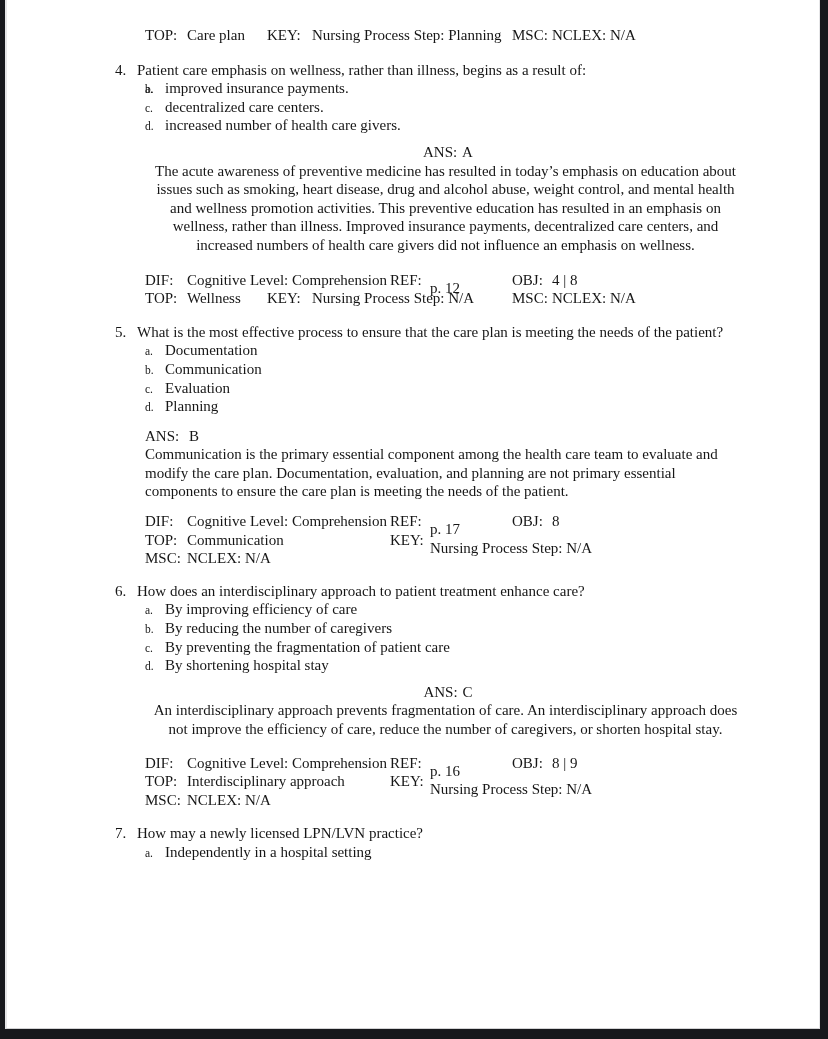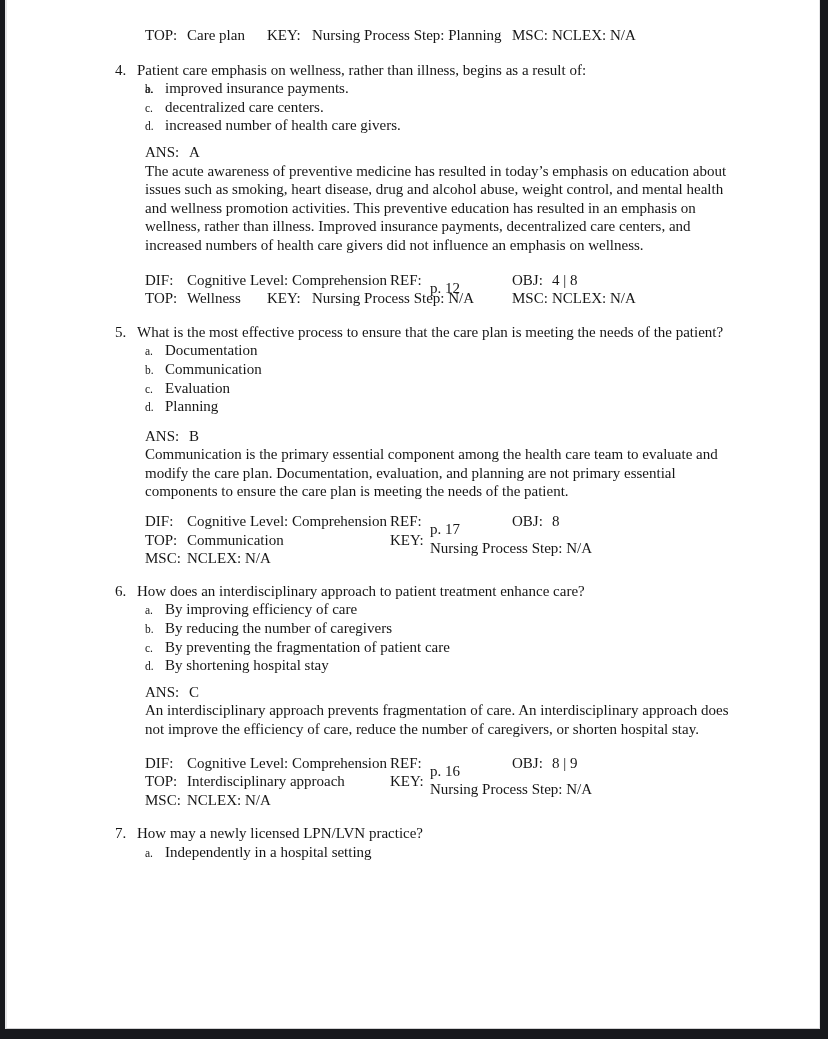--- a/index.html
+++ b/index.html
@@ -46,21 +46,21 @@
   .q { position: relative; }
   .q-num { position: absolute; left: 108px; top: 0; }
   .q-stem { margin-left: 130px; max-width: 606px; }
   .opts { margin-left: 138px; max-width: 590px; }
   .opt { position: relative; padding-left: 20px; }
   .opt-letter { position: absolute; left: 0; top: 1px; font-size: 11.5px; }
 
   .ans-block { margin-left: 138px; max-width: 601px; }
   .ans-lab { display: inline-block; min-width: 44px; }
 
-  .mt8  { margin-top: 8px; }
+  .mt8  { margin-top: 8px; text-align: center; }
   .mt11 { margin-top: 11px; }
   .mt14 { margin-top: 14px; }
   .mt15 { margin-top: 15px; }
   .mt16 { margin-top: 16px; }
 </style>
 </head>
 <body>
 
 <div class="frame">
   <div class="paper">

